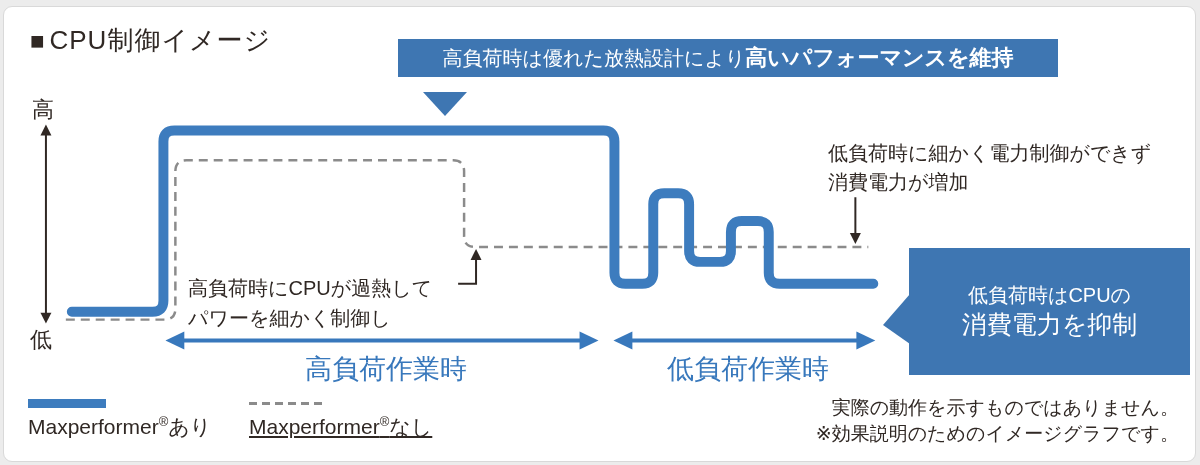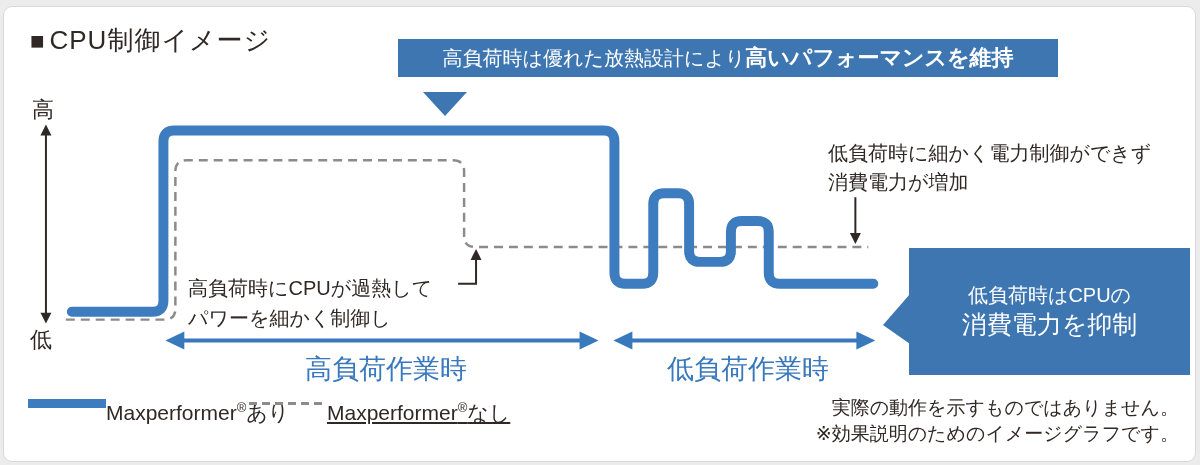--- a/index.html
+++ b/index.html
@@ -52,21 +52,21 @@
   .tail-bottom{
     left:879px; top:287px; width:27px; height:50px; background:var(--accent);
     clip-path:polygon(100% 0,0 62%,100% 100%);
   }
   .annot{font-size:20px; color:var(--ink); white-space:nowrap;margin-top:6px;}
   .annot-overheat{left:184px; top:260px; line-height:30px;}
   .annot-power{left:824px; top:126px; line-height:29px;}
   .range-label{font-size:27px; color:var(--label_blue); width:220px; text-align:center; white-space:nowrap;}
   .range-high{left:272px; top:344px;}
   .range-low{left:634px; top:344px;}
-  .legend-item{display:flex; flex-direction:row;}
+  .legend-item{display:flex; flex-direction:column;}
   .legend-with{left:24px; top:392px;}
   .legend-without{left:245px; top:392px;text-decoration:underline;}
   .swatch-solid{width:78px; height:9px; background:var(--line_blue); margin-bottom:5px;}
   .swatch-dashed{
     width:78px; height:3px; margin-top:3px; margin-bottom:8px;
     background:repeating-linear-gradient(90deg,var(--dash_gray) 0 8px,transparent 8px 13px);
   }
   .legend-label{font-size:21px; color:var(--ink); white-space:nowrap;}
   .legend-label sup{font-size:13px;}
   .note{

